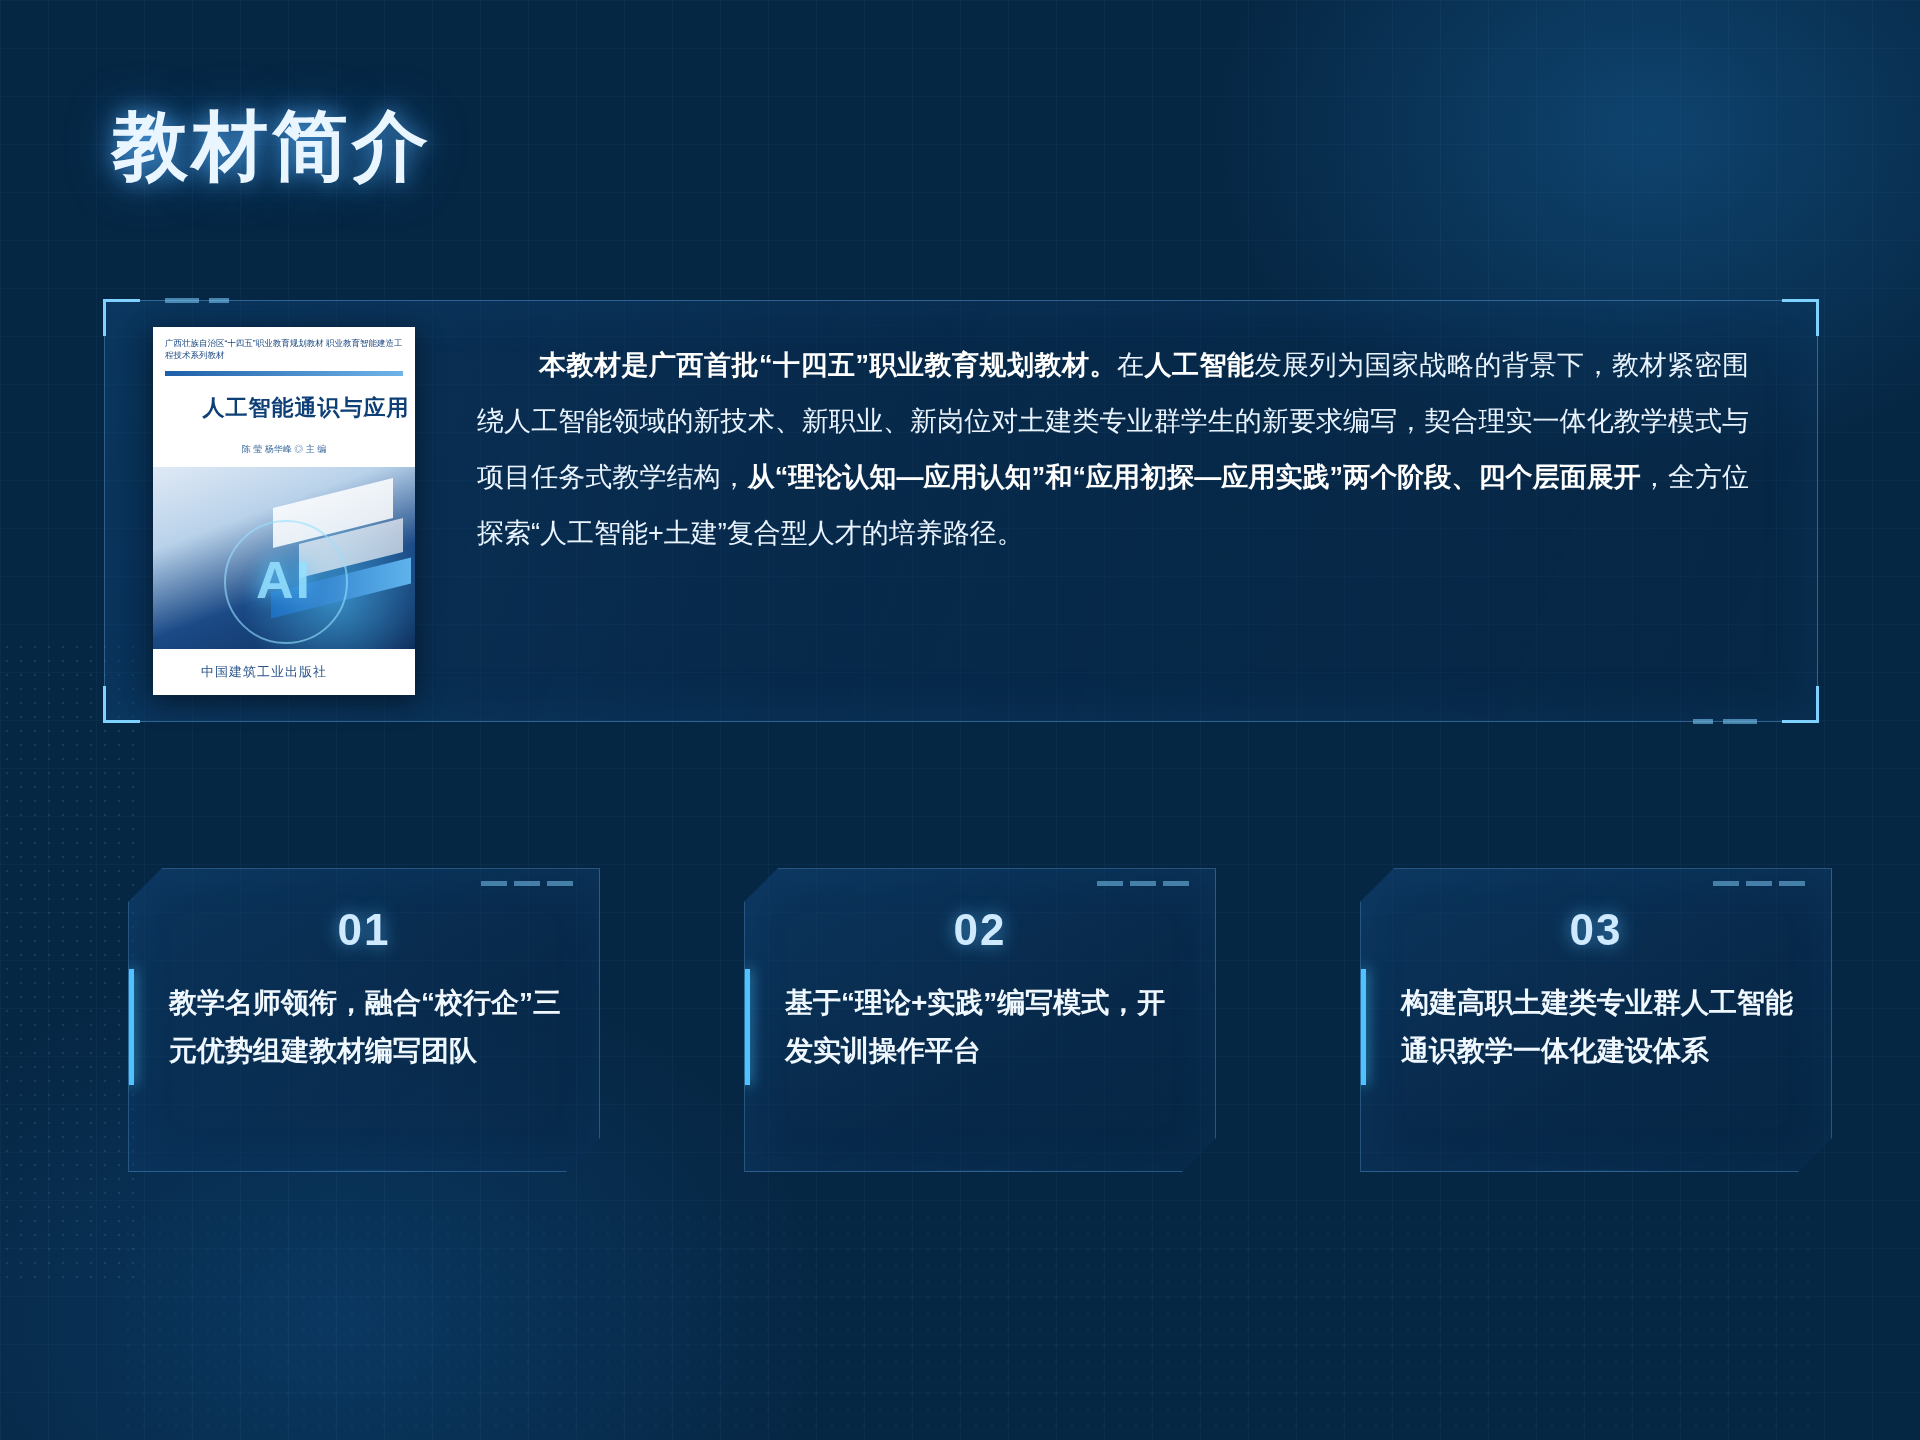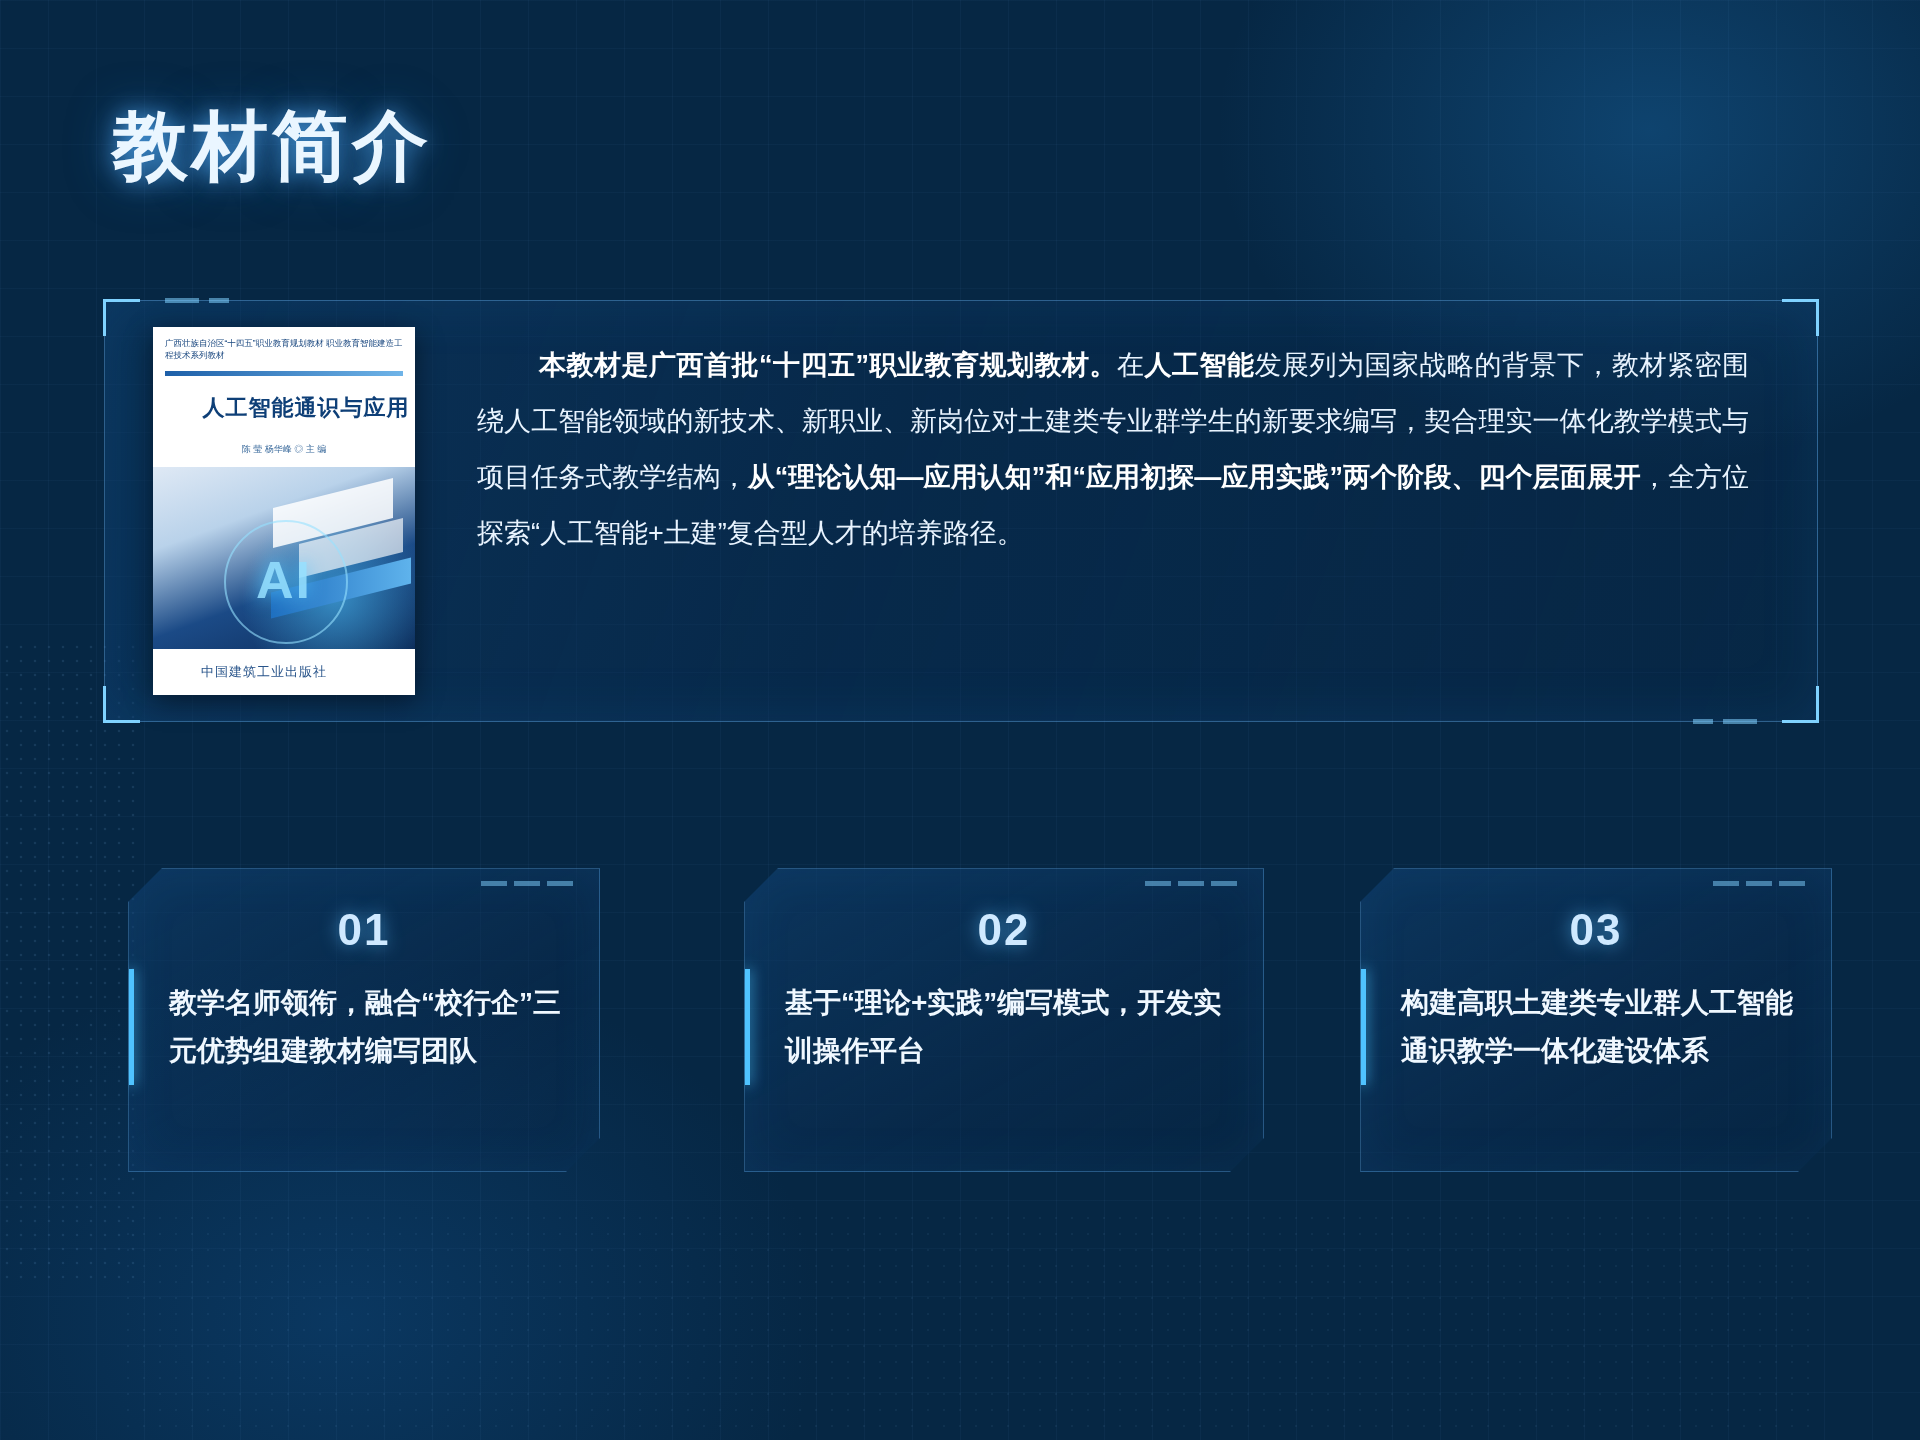--- a/index.html
+++ b/index.html
@@ -248,21 +248,21 @@
     position: absolute;
     top: 868px;
     width: 470px;
     height: 302px;
     background: linear-gradient(150deg, rgba(16,64,112,0.55) 0%, rgba(10,44,84,0.35) 60%, rgba(8,34,66,0.22) 100%);
     border: 1px solid rgba(110,190,255,0.30);
     clip-path: polygon(34px 0, 100% 0, 100% calc(100% - 34px), calc(100% - 34px) 100%, 0 100%, 0 34px);
     box-shadow: inset 0 0 50px rgba(40,130,210,0.10);
   }
   .card-1 { left: 128px; }
-  .card-2 { left: 744px; padding-left: 48px; }
+  .card-2 { left: 744px; }
   .card-3 { left: 1360px; }
 
   .card-accent {
     position: absolute;
     left: 0;
     top: 100px;
     width: 5px;
     height: 116px;
     background: #4fc3ff;
     box-shadow: 0 0 14px rgba(80,200,255,0.9);

